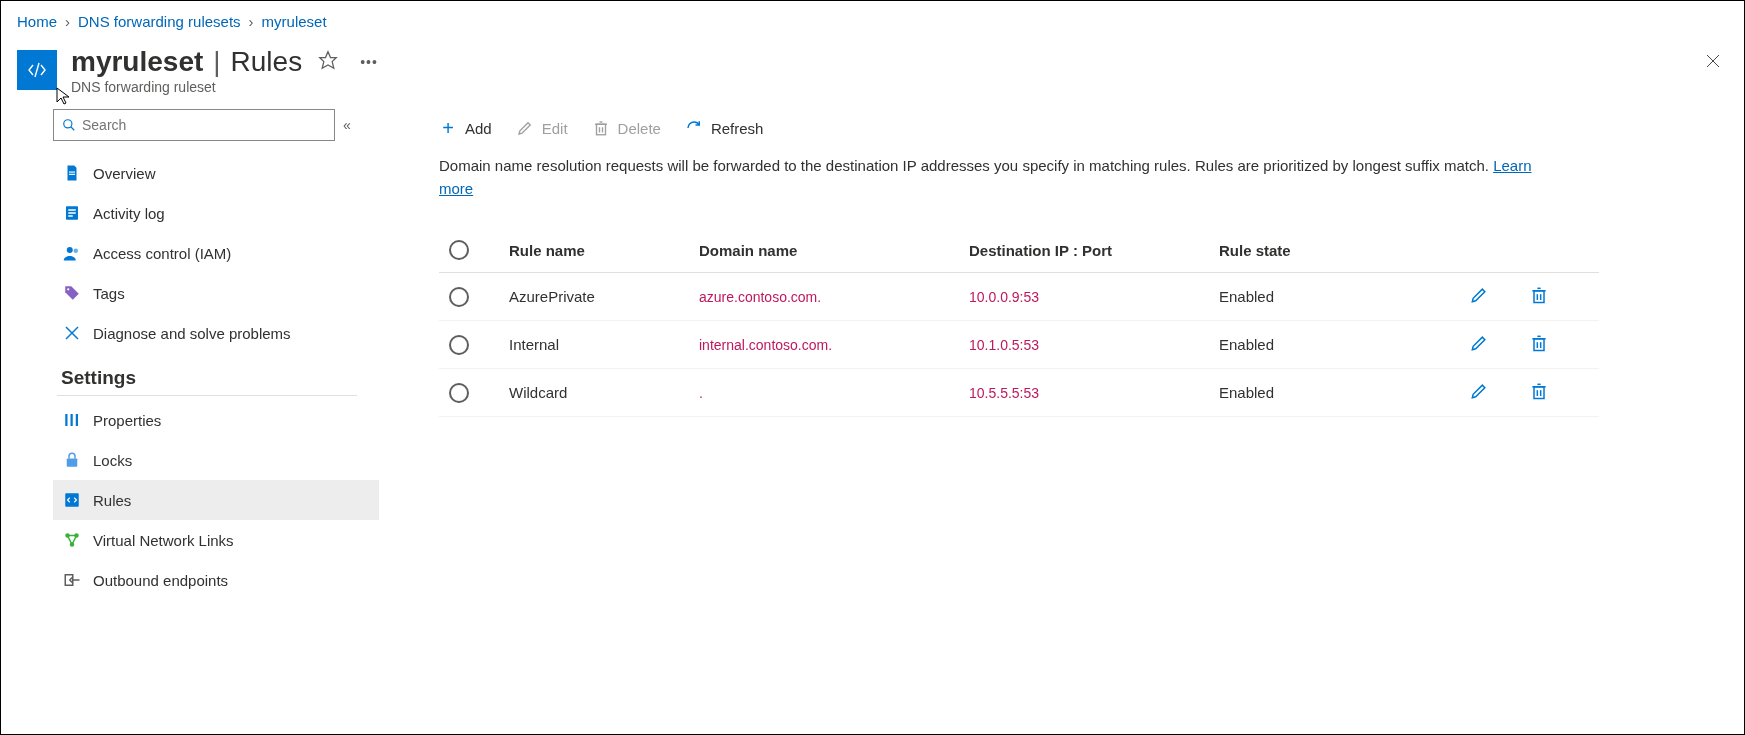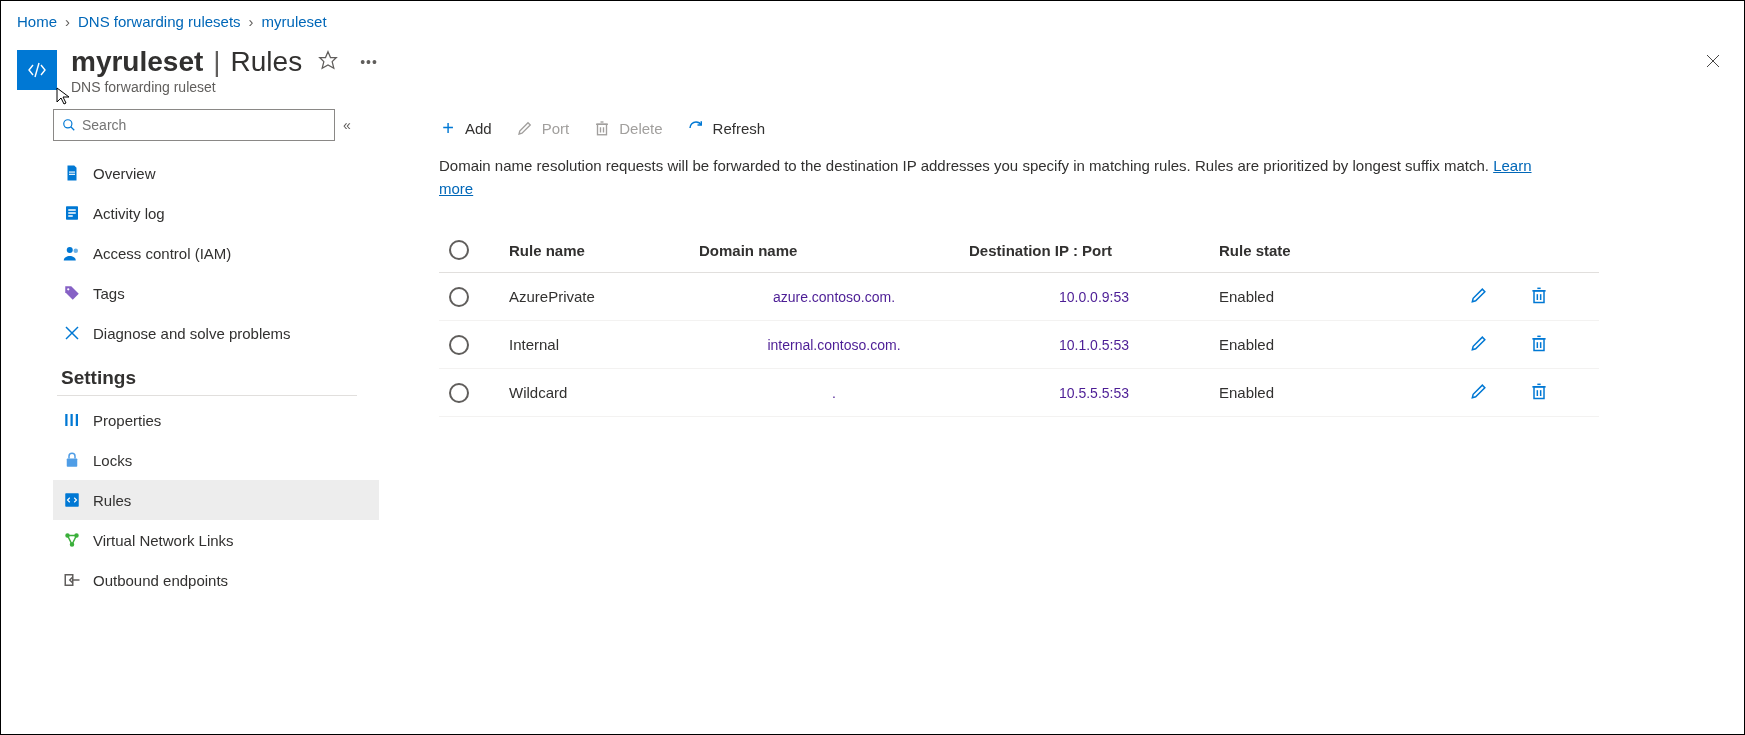--- a/index.html
+++ b/index.html
@@ -37,21 +37,21 @@
   .add-plus { color: #0078d4; font-size: 20px; font-weight: 400; }
   .desc { font-size: 15px; color: #323130; max-width: 1100px; line-height: 1.5; }
   .desc a { color: #0067b8; text-decoration: underline; }
   .grid { margin-top: 28px; width: 1160px; }
   .grid-header, .grid-row { display: grid; grid-template-columns: 60px 190px 270px 250px 250px 60px 60px; align-items: center; padding: 12px 10px; }
   .grid-header { font-weight: 600; border-bottom: 1px solid #e1dfdd; font-size: 15px; }
   .grid-row { border-bottom: 1px solid #f3f2f1; font-size: 15px; }
   .radio { width: 20px; height: 20px; border: 2px solid #605e5c; border-radius: 50%; cursor: pointer; }
   .row-action { color: #0078d4; cursor: pointer; background: none; border: none; display: inline-flex; }
   .row-action svg { width: 20px; height: 20px; }
-  .cell-small { font-size: 14px; color: #4c1d95; text-align: center; }
+  .cell-small { font-size: 14px; color: #be185d; }
   .cursor-fake { position: absolute; left: 38px; top: 48px; pointer-events: none; }
 </style>
 </head>
 <body>
 
 <div class="root">
   <nav class="breadcrumb">
     <a href="#">Home</a>
     <span class="sep">›</span>
     <a href="#">DNS forwarding rulesets</a>
@@ -216,21 +216,21 @@
         <button class="tbtn">
           <span class="ticon add-plus">+</span>
           <span>Add</span>
         </button>
         <button class="tbtn disabled">
           <span class="ticon">
               <svg viewBox="0 0 24 24" width="18" height="18" fill="none" stroke="#a19f9d" stroke-width="1.8">
                 <path d="M4 20l4-1 11-11-3-3L5 16z"></path>
               </svg>
             </span>
-          <span>Port</span>
+          <span>Edit</span>
         </button>
         <button class="tbtn disabled">
           <span class="ticon">
               <svg viewBox="0 0 24 24" width="18" height="18" fill="none" stroke="#a19f9d" stroke-width="1.8">
                 <rect x="6" y="7" width="12" height="14"></rect>
                 <line x1="4" y1="7" x2="20" y2="7"></line>
                 <line x1="10" y1="4" x2="14" y2="4"></line>
                 <line x1="10" y1="11" x2="10" y2="18"></line>
                 <line x1="14" y1="11" x2="14" y2="18"></line>
               </svg>

